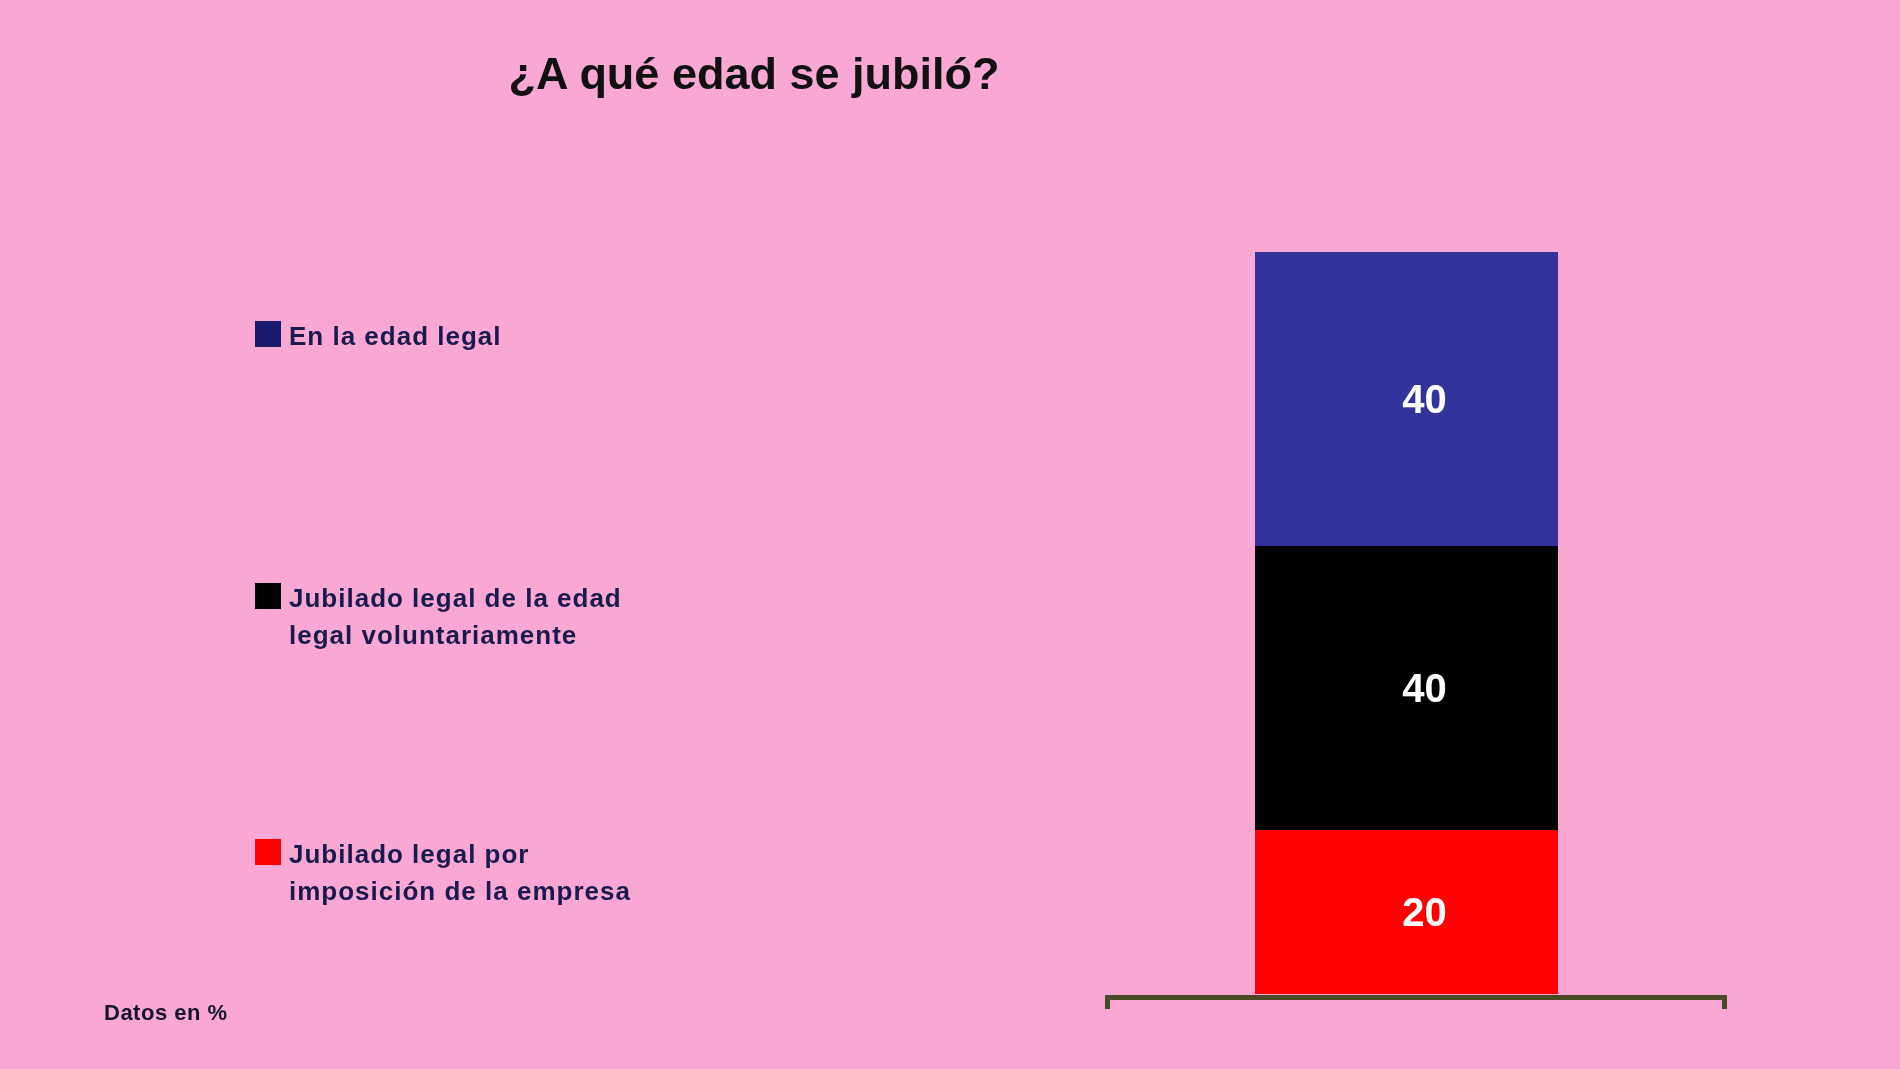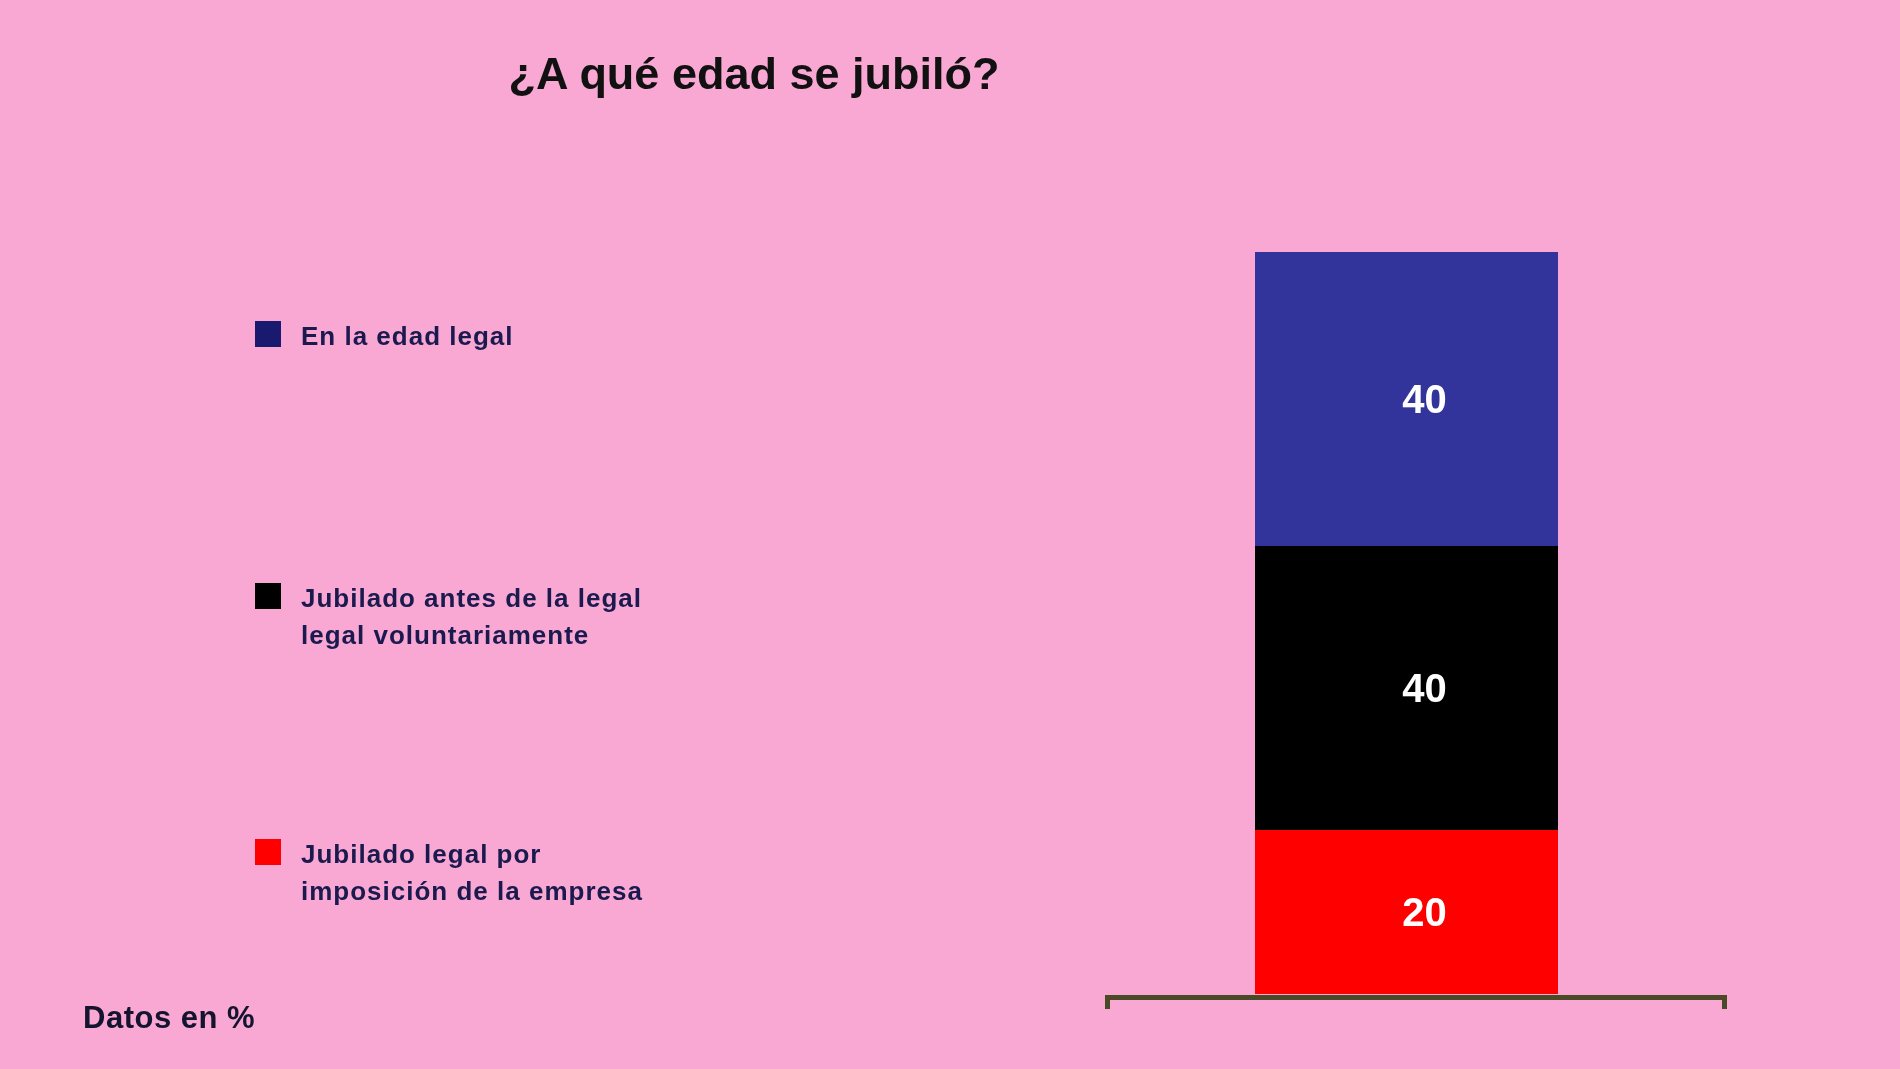--- a/index.html
+++ b/index.html
@@ -42,21 +42,21 @@
   .legend {
     position: absolute;
     left: 255px;
     top: 318px;
     width: 560px;
   }
   .legend-item {
     position: absolute;
     display: flex;
     align-items: flex-start;
-    gap: 16px;
+    gap: 4px;
   }
   .legend-item-1 { top: 0px;   left: 0px; }
   .legend-item-2 { top: 262px; left: 0px; }
   .legend-item-3 { top: 518px; left: 0px; }
 
   .legend-swatch {
     width: 26px;
     height: 26px;
     flex: 0 0 26px;
     margin-top: 3px;
@@ -71,23 +71,23 @@
     font-weight: bold;
     color: #1a1a4e;
     line-height: 37px;
     letter-spacing: 1.0px;
     white-space: pre-line;
   }
 
   
   .footer-note {
     position: absolute;
-    left: 83px;
+    left: 104px;
     top: 1000px;
-    font-size: 31px;
+    font-size: 22px;
     font-weight: bold;
     color: #14142e;
     letter-spacing: 0.5px;
     white-space: nowrap;
   }
 
   
   .plot-area {
     position: absolute;
     left: 1255px;
@@ -152,21 +152,21 @@
 
   <div class="legend">
 
     <div class="legend-item legend-item-1">
       <span class="legend-swatch swatch-blue"></span>
       <span class="legend-label">En la edad legal</span>
     </div>
 
     <div class="legend-item legend-item-2">
       <span class="legend-swatch swatch-black"></span>
-      <span class="legend-label">Jubilado antes de la legal
+      <span class="legend-label">Jubilado legal de la edad
 legal voluntariamente</span>
     </div>
 
     <div class="legend-item legend-item-3">
       <span class="legend-swatch swatch-red"></span>
       <span class="legend-label">Jubilado legal por
 imposición de la empresa</span>
     </div>
 
   </div>

